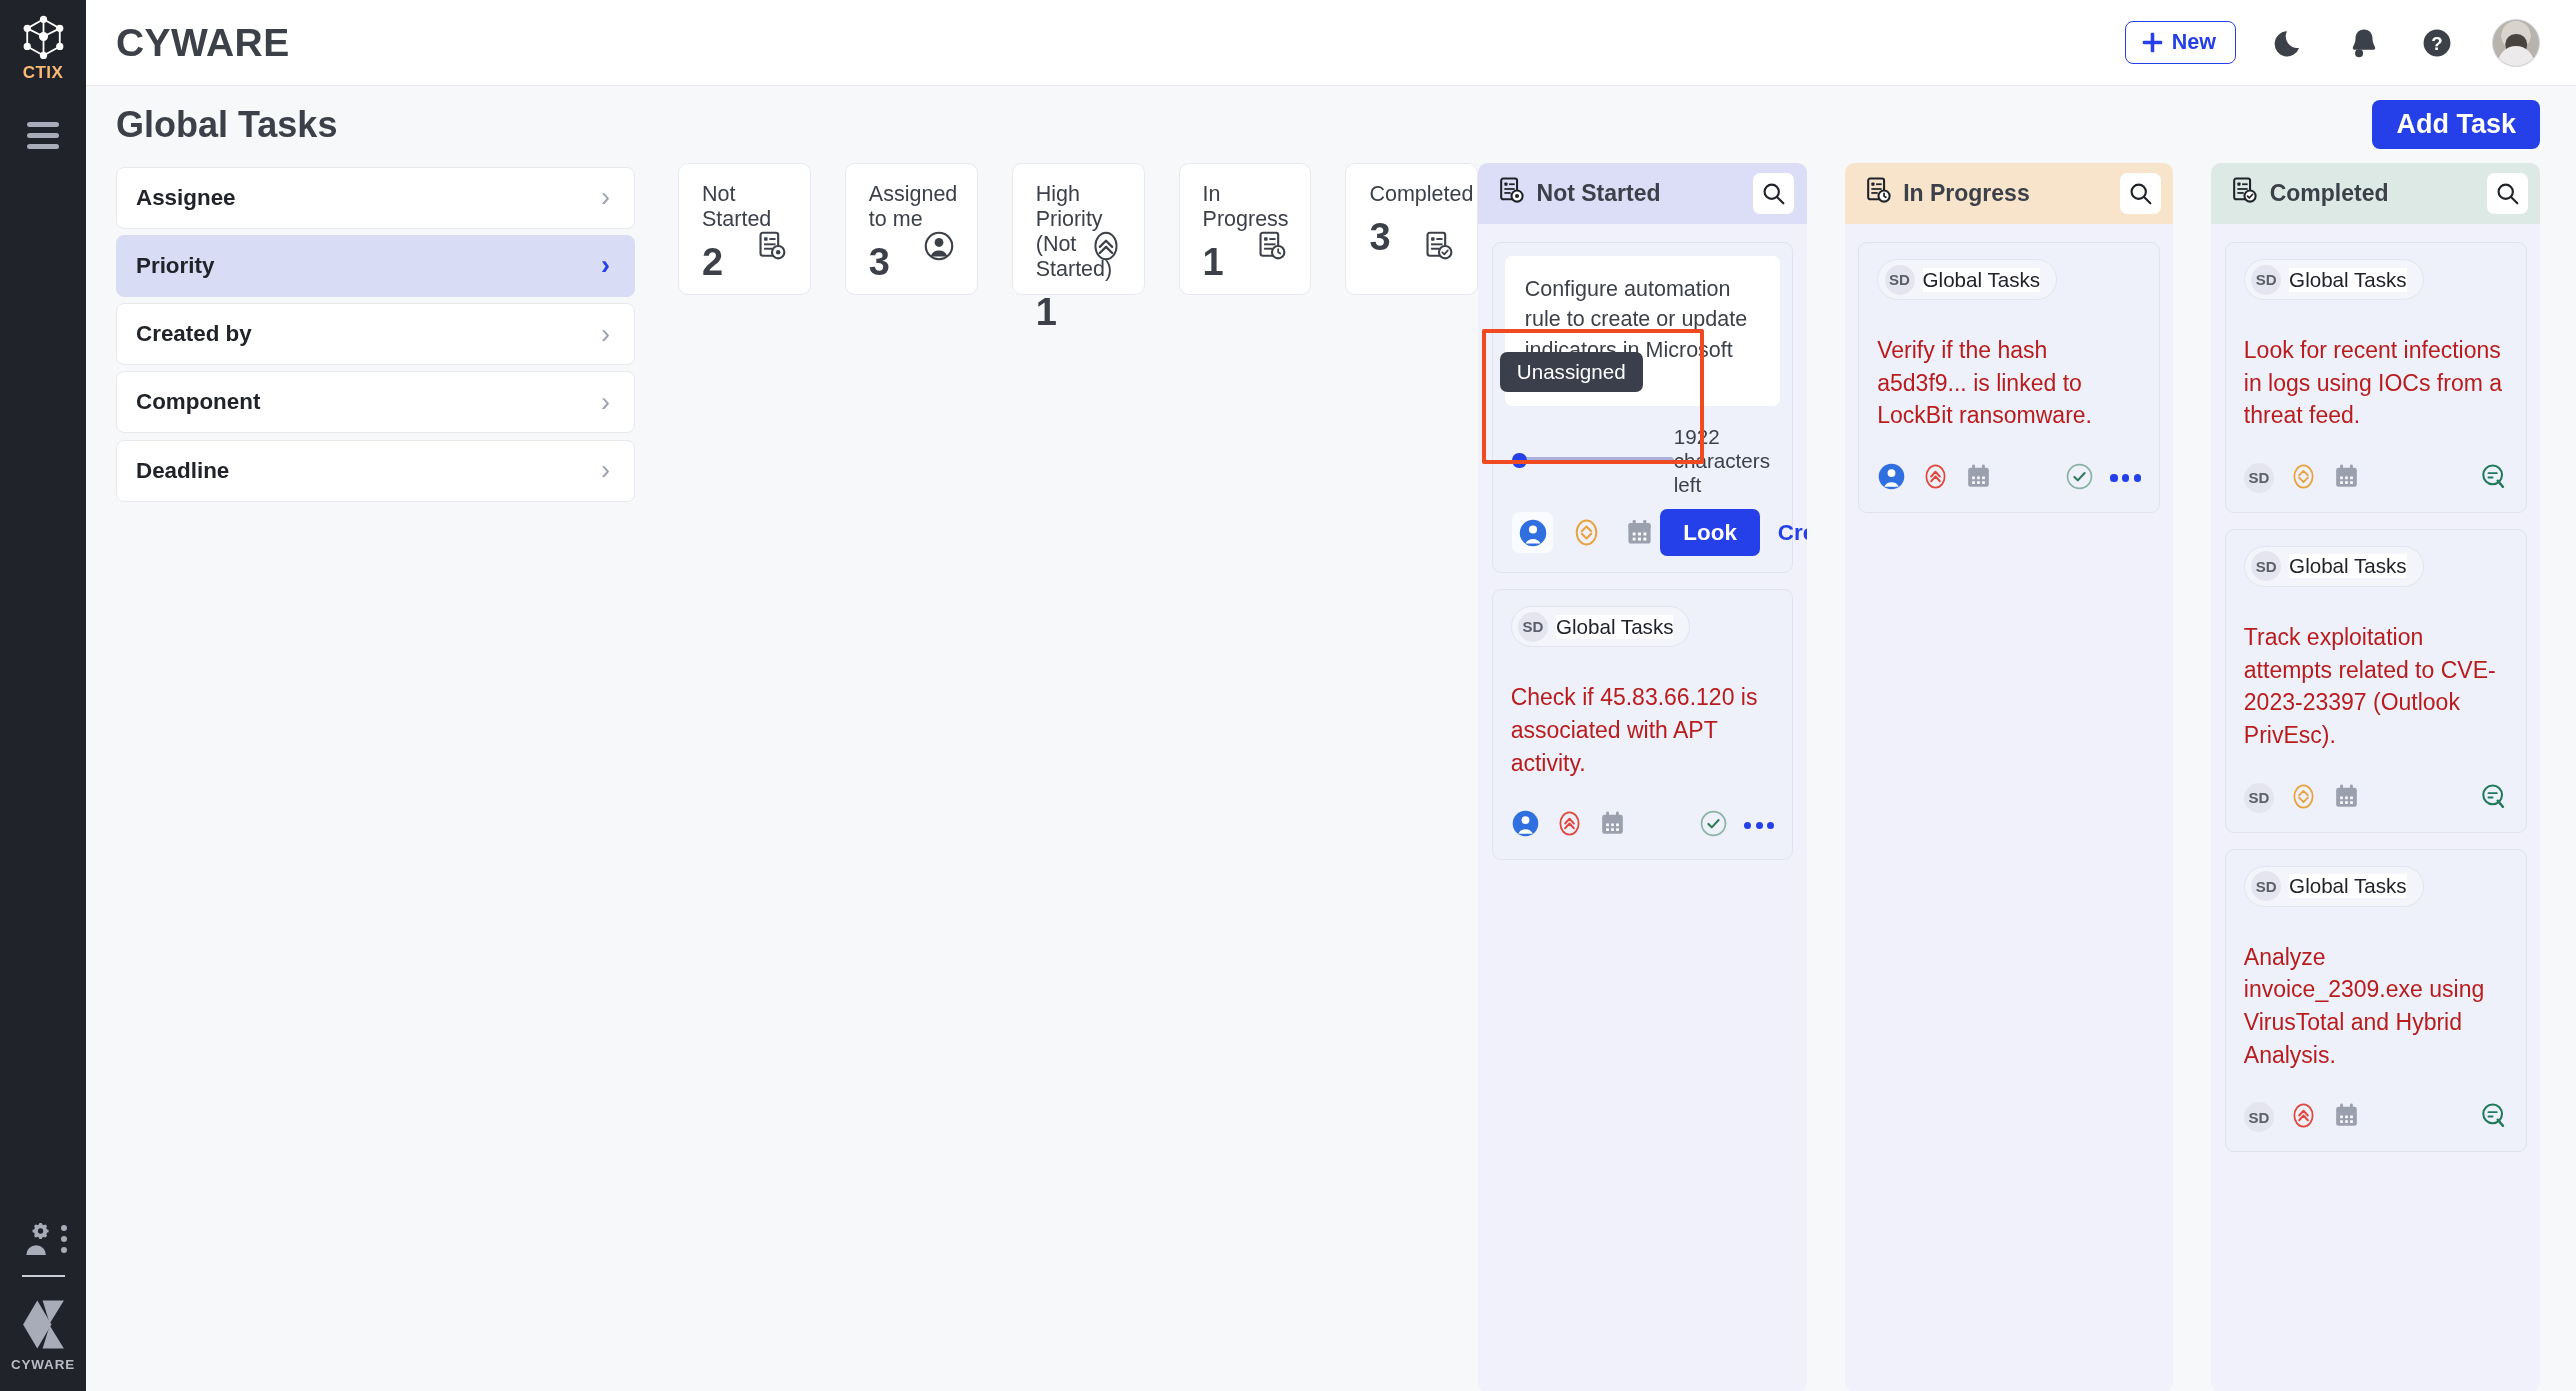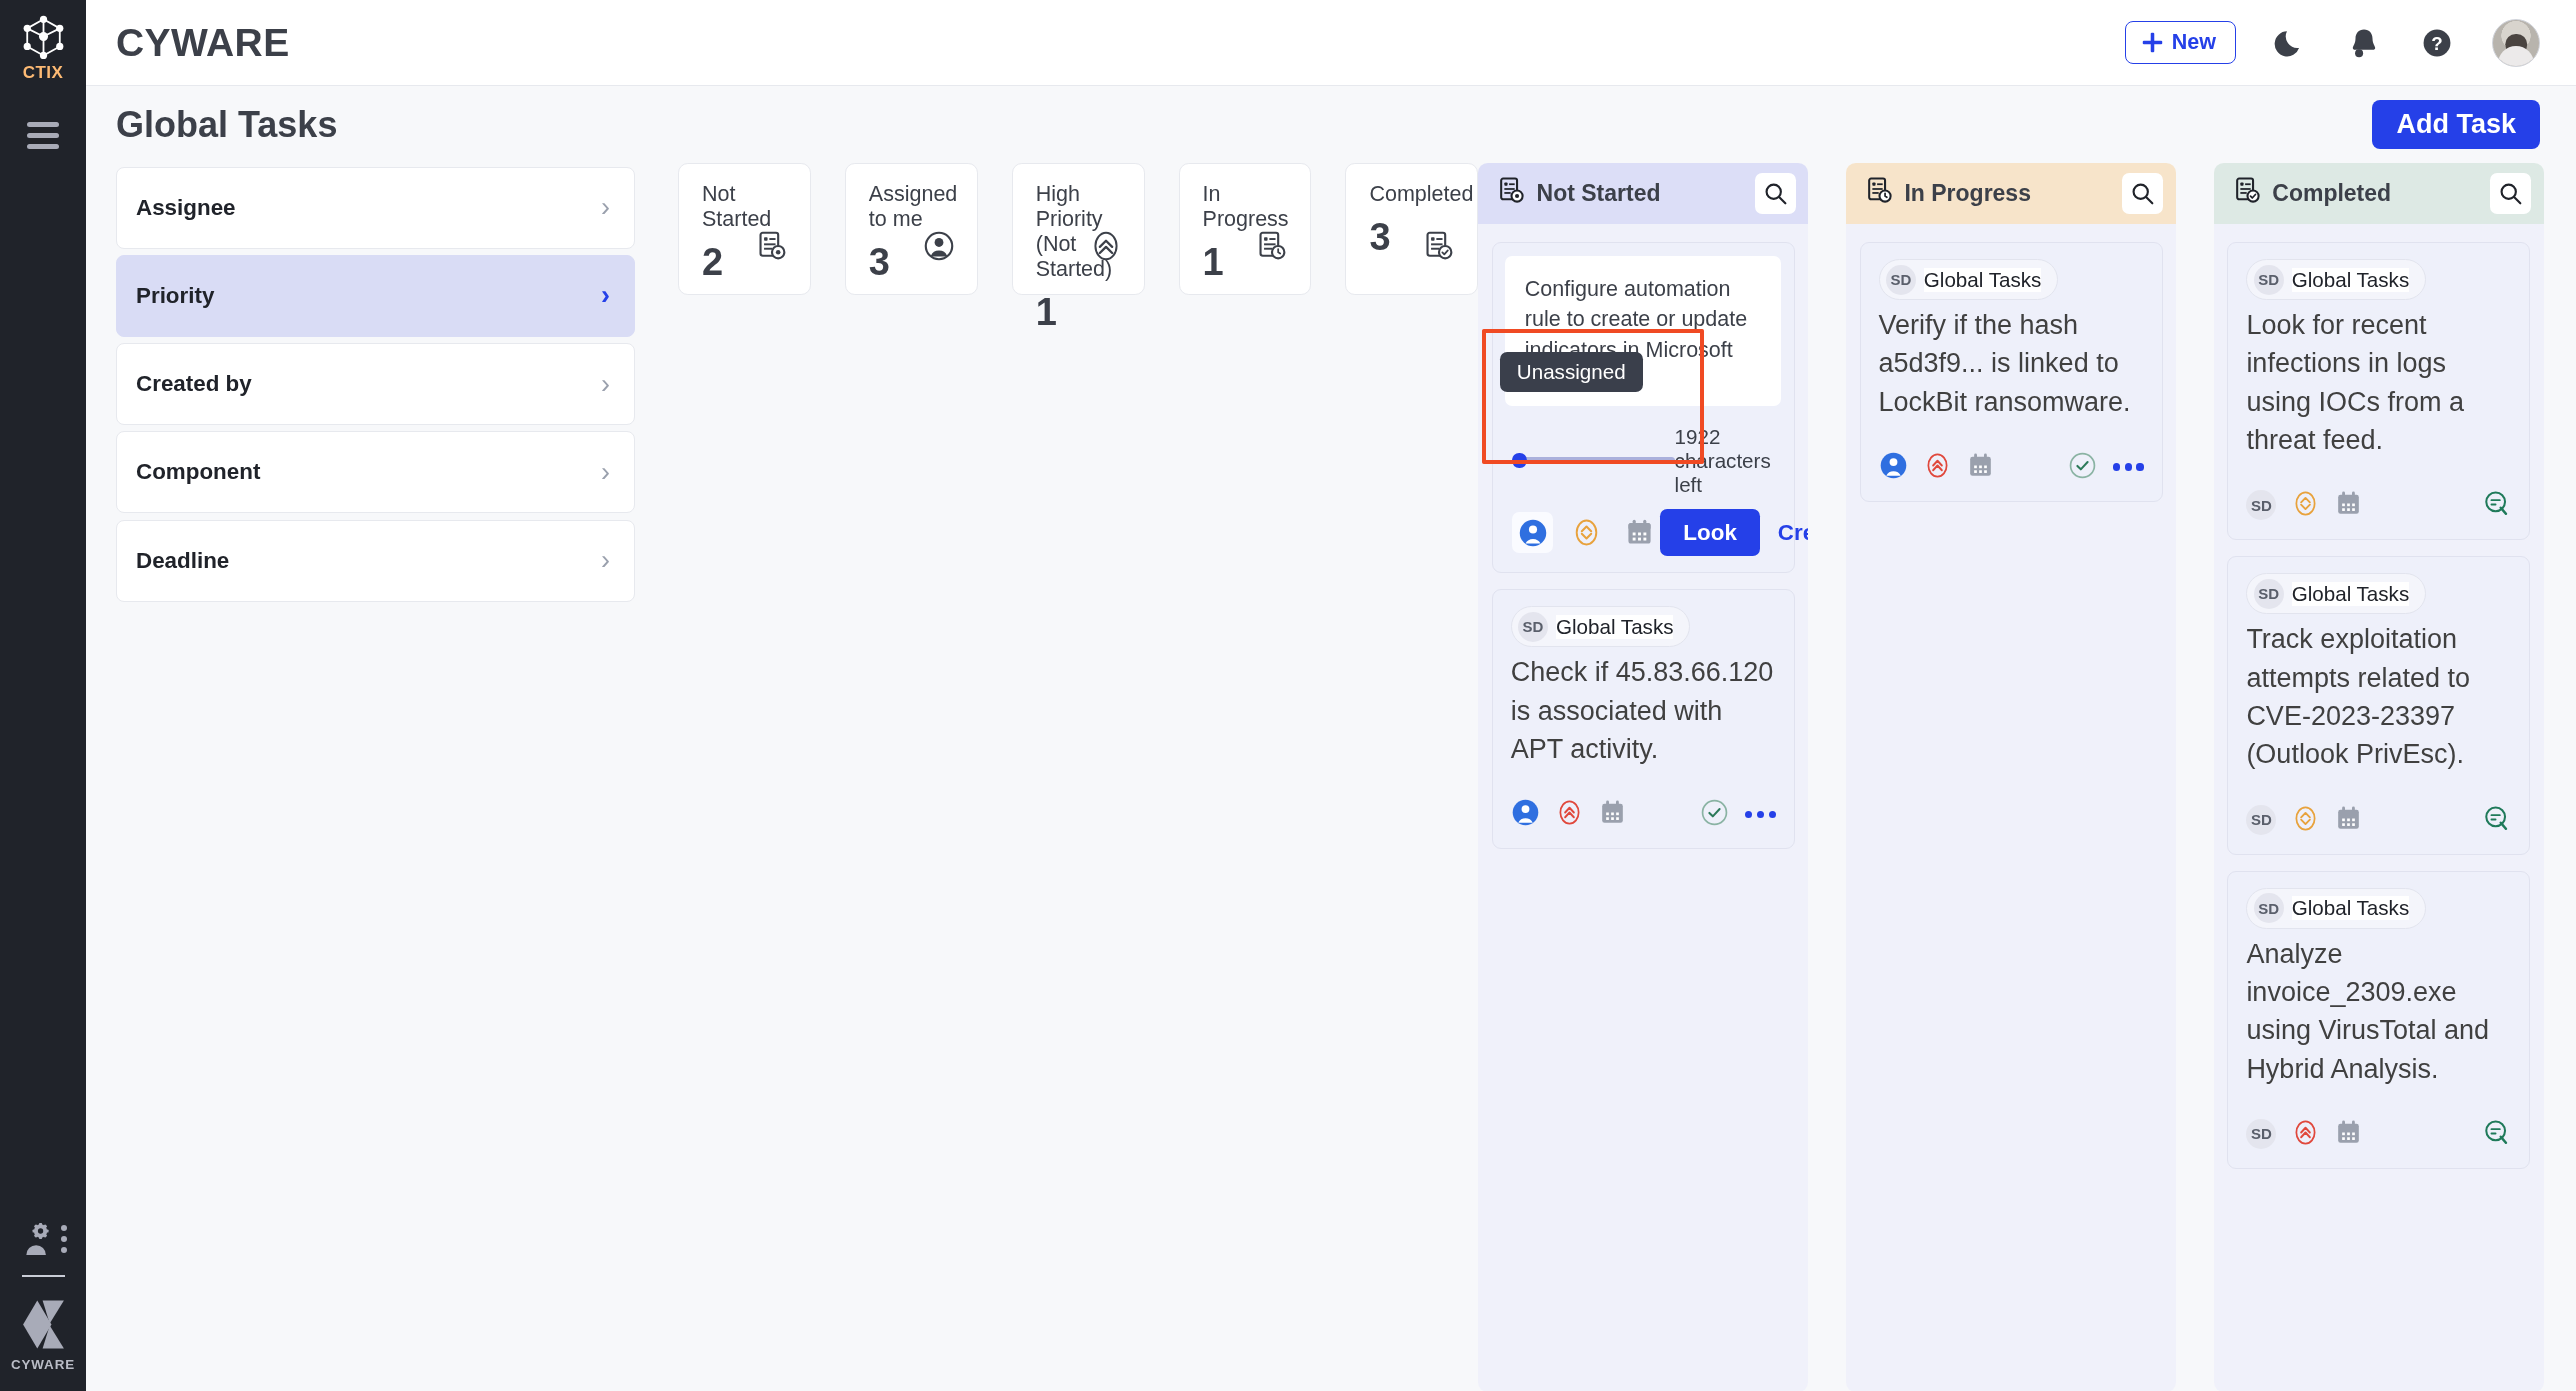--- a/index.html
+++ b/index.html
@@ -68,21 +68,21 @@
   .add-task-btn {
     background:#2540e8; color:#fff; border:none; border-radius:8px;
     font-size:27px; font-weight:700; padding: 9px 24px; cursor:pointer;
   }
 
   .content { flex:1 1 auto; display:flex; padding: 0 36px 0 30px; gap: 0; min-height:0; }
 
   
   .filters { width: 519px; flex: 0 0 519px; padding-top: 3.6px; }
   .filter-item {
-    height: 82px; background:#fff; border:0.9px solid #e7e9ee; border-radius: 8px;
+    height: 62px; background:#fff; border:0.9px solid #e7e9ee; border-radius: 8px;
     margin-bottom: 6.3px; display:flex; align-items:center; justify-content:space-between;
     padding: 0 24px 0 19px; cursor:pointer;
   }
   .filter-item.active { background:#d9dcf5; border-color:#d9dcf5; }
   .filter-label { font-size: 22.4px; font-weight: 700; color:#20232a; }
   .chev { font-size: 27px; color:#9aa0ad; font-weight:400; line-height:1; }
   .filter-item.active .chev { color:#2540e8; font-weight:700; }
 
   
   .board-area { flex:1 1 auto; padding-left: 43px; display:flex; flex-direction:row; min-width:0; }
@@ -120,21 +120,21 @@
   .chip {
     display:inline-flex; align-items:center; gap:8px;
     border:0.9px solid #e2e4ee; border-radius:27px; background:#f4f5fb;
     padding: 4.5px 16px 4.5px 6.3px;
   }
   .chip-av {
     width:30px;height:30px;border-radius:50%;background:#e4e5ee;color:#5a5f6b;
     font-size:15px;font-weight:600;display:flex;align-items:center;justify-content:center;
   }
   .chip-txt { font-size:20.6px; color:#20232a; background:#fff; }
-  .card-text { font-size:27px; line-height:1.42; color:#404040; margin-top: 6px; }
+  .card-text { font-size:23px; line-height:1.42; color:#b91c1c; margin-top: 34px; }
   .card-foot { display:flex; align-items:center; justify-content:space-between; margin-top: 30px; }
   .foot-left { display:flex; align-items:center; gap: 16px; }
   .foot-right { display:flex; align-items:center; gap: 16px; }
   .sd-av {
     width:30px;height:30px;border-radius:50%;background:#e4e5ee;color:#5a5f6b;
     font-size:15px;font-weight:600;display:flex;align-items:center;justify-content:center;
   }
   .dots-h { display:flex; gap:4.5px; cursor:pointer; }
   .dots-h i { width:7.2px;height:7.2px;border-radius:50%;background:#2540e8;display:block; }
 

